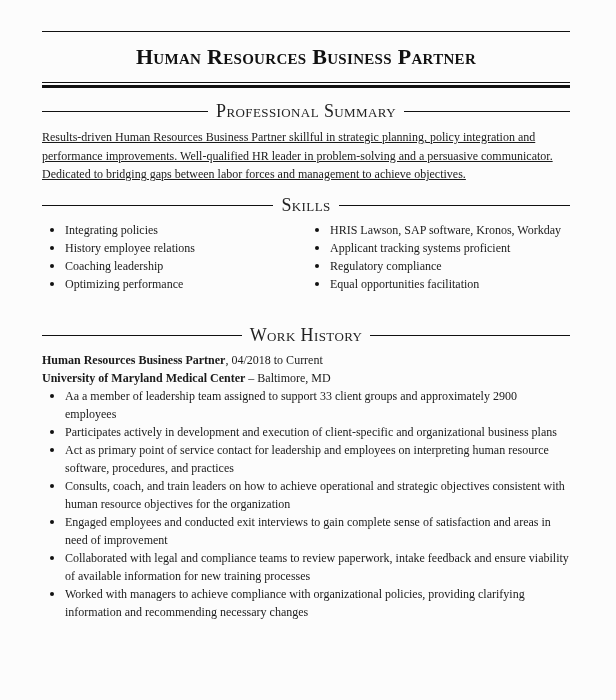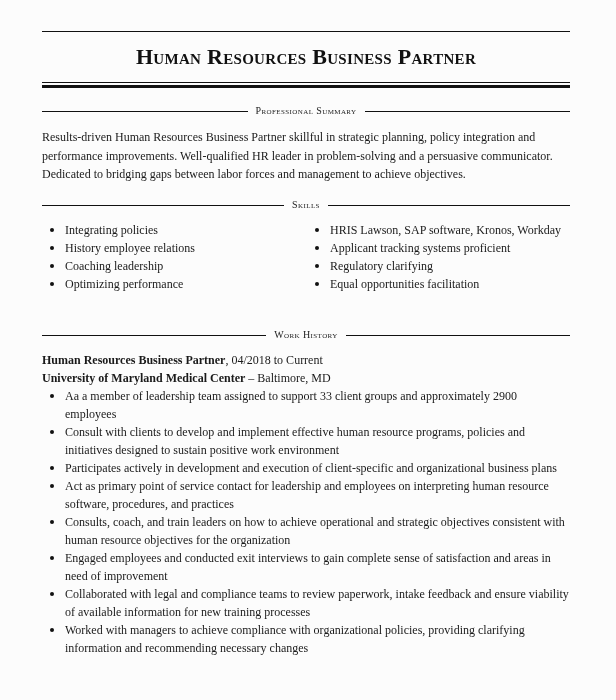--- a/index.html
+++ b/index.html
@@ -66,34 +66,35 @@
       display: flex;
       align-items: center;
     }
     .section-heading .line {
       flex: 1;
       height: 1px;
       background: #111;
     }
     .section-heading .label {
       padding: 0 8px;
-      font-size: 10px;
+      font-size: 18px;
       font-variant: small-caps;
       letter-spacing: 0.4px;
       color: #222;
       line-height: 18px;
     }
     .summary {
       position: absolute;
       left: 0;
       top: 128px;
       width: 528px;
       font-size: 12px;
       line-height: 18.5px;
       color: #1a1a1a;
+      text-decoration: underline;
     }
     .skills {
       position: absolute;
       left: 0;
       top: 221px;
       width: 528px;
       display: flex;
     }
     .skills ul {
       list-style: none;
@@ -164,41 +165,40 @@
   <div class="skills">
     <ul class="col-left">
       <li class="bullet">Integrating policies</li>
       <li class="bullet">History employee relations</li>
       <li class="bullet">Coaching leadership</li>
       <li class="bullet">Optimizing performance</li>
     </ul>
     <ul class="col-right">
       <li class="bullet">HRIS Lawson, SAP software, Kronos, Workday</li>
       <li class="bullet">Applicant tracking systems proficient</li>
-      <li class="bullet">Regulatory clarifying</li>
+      <li class="bullet">Regulatory compliance</li>
       <li class="bullet">Equal opportunities facilitation</li>
     </ul>
   </div>
 
   <div class="section-heading" style="top:326px;">
     <div class="line"></div>
     <div class="label">Work History</div>
     <div class="line"></div>
   </div>
 
   <div class="job">
     <div class="job-line">
       <b>Human Resources Business Partner</b><span>, 04/2018 to Current</span>
     </div>
     <div class="job-line">
       <b>University of Maryland Medical Center</b><span> – Baltimore, MD</span>
     </div>
     <ul class="duties">
       <li class="bullet">Aa a member of leadership team assigned to support 33 client groups and approximately 2900 employees</li>
-      <li class="bullet">Consult with clients to develop and implement effective human resource programs, policies and initiatives designed to sustain positive work environment</li>
       <li class="bullet">Participates actively in development and execution of client-specific and organizational business plans</li>
       <li class="bullet">Act as primary point of service contact for leadership and employees on interpreting human resource software, procedures, and practices</li>
       <li class="bullet">Consults, coach, and train leaders on how to achieve operational and strategic objectives consistent with human resource objectives for the organization</li>
       <li class="bullet">Engaged employees and conducted exit interviews to gain complete sense of satisfaction and areas in need of improvement</li>
       <li class="bullet">Collaborated with legal and compliance teams to review paperwork, intake feedback and ensure viability of available information for new training processes</li>
       <li class="bullet">Worked with managers to achieve compliance with organizational policies, providing clarifying information and recommending necessary changes</li>
     </ul>
   </div>
 
 </div>

